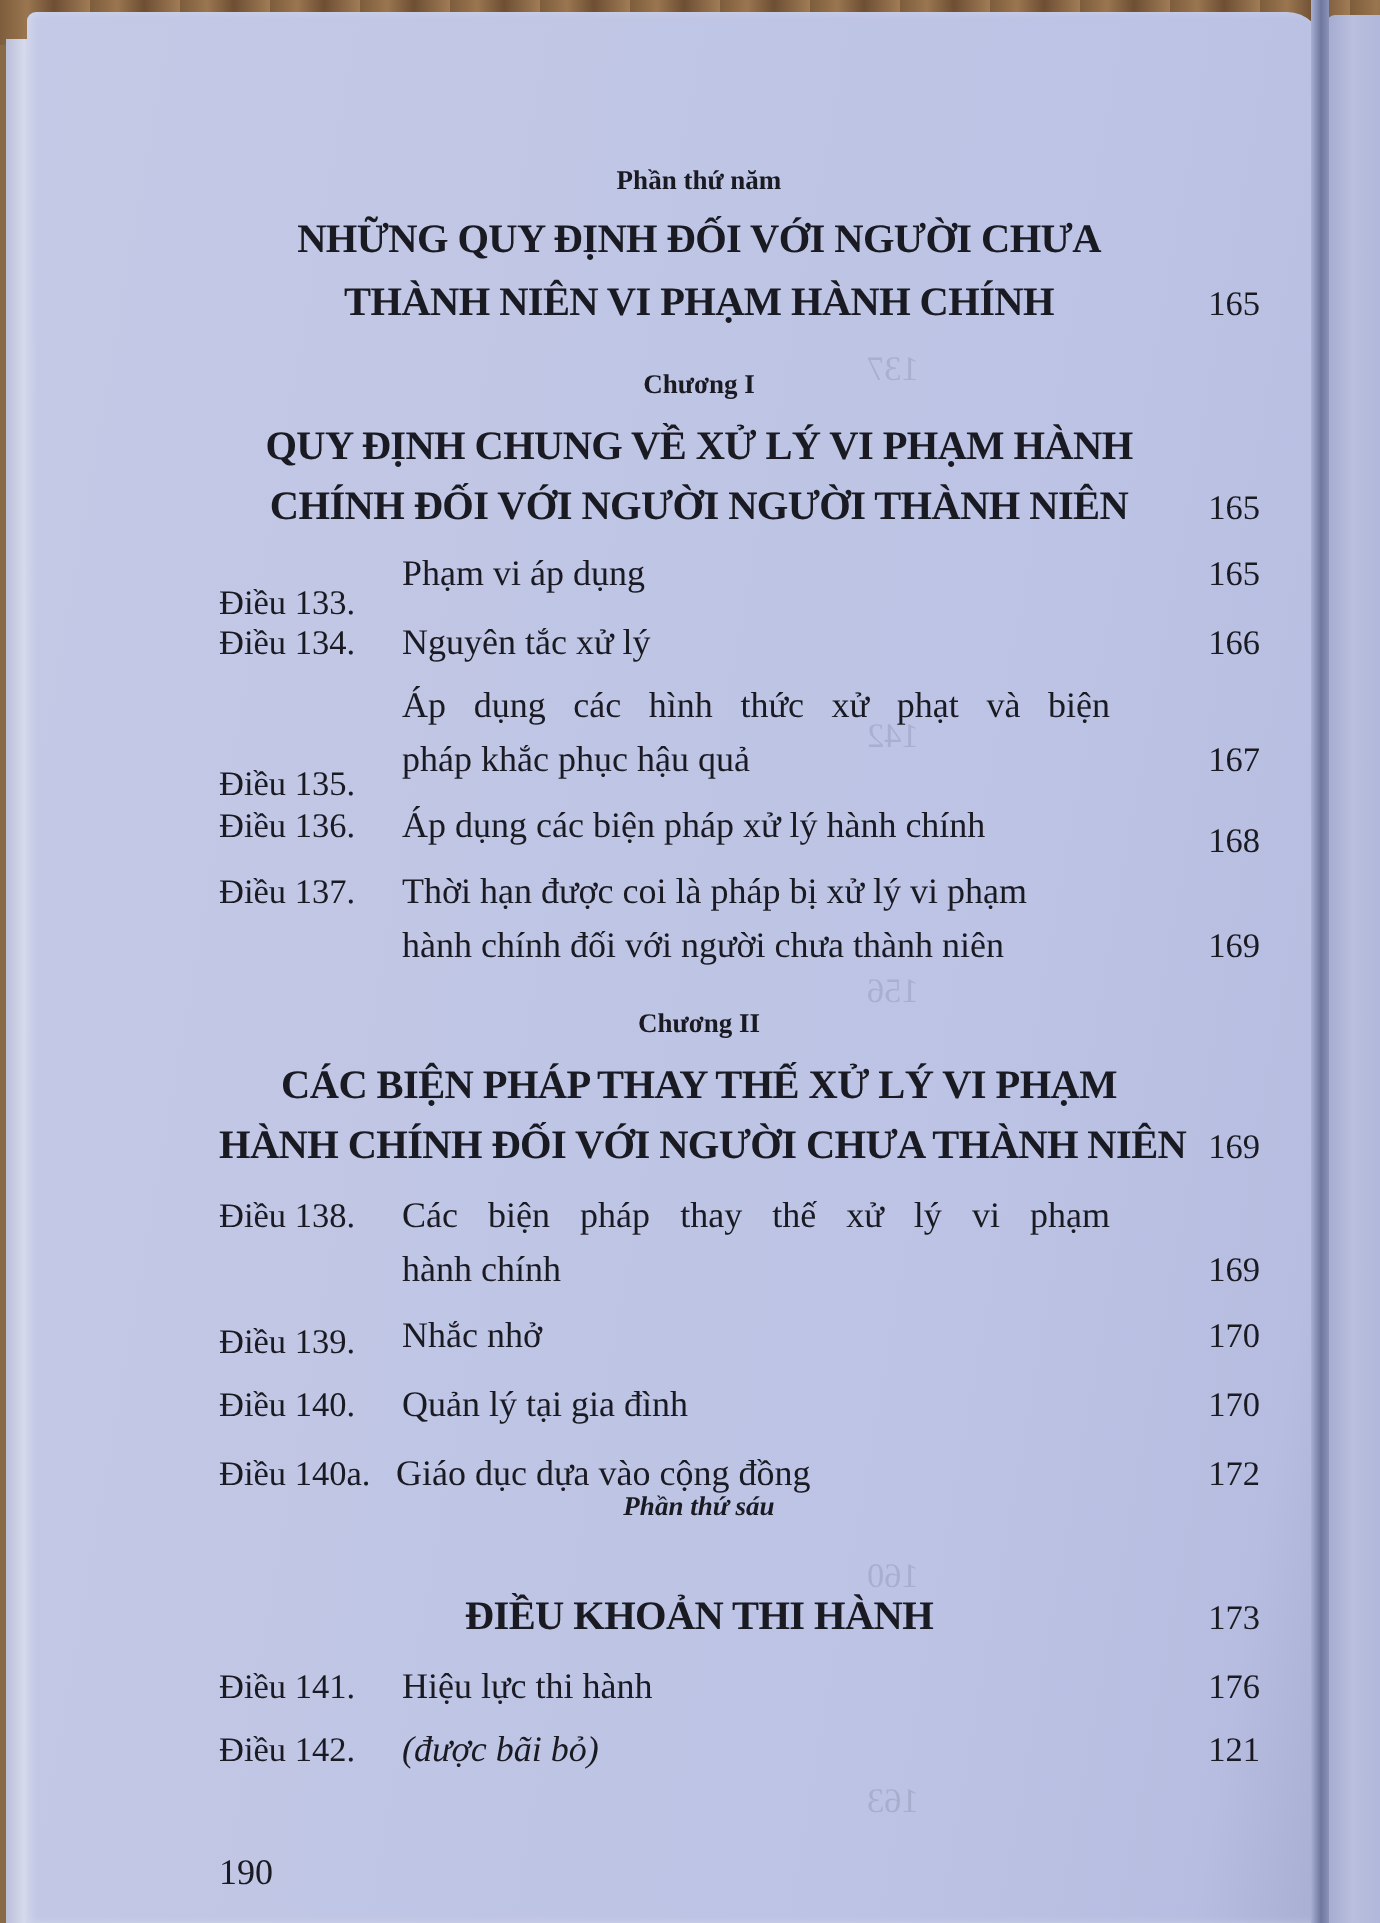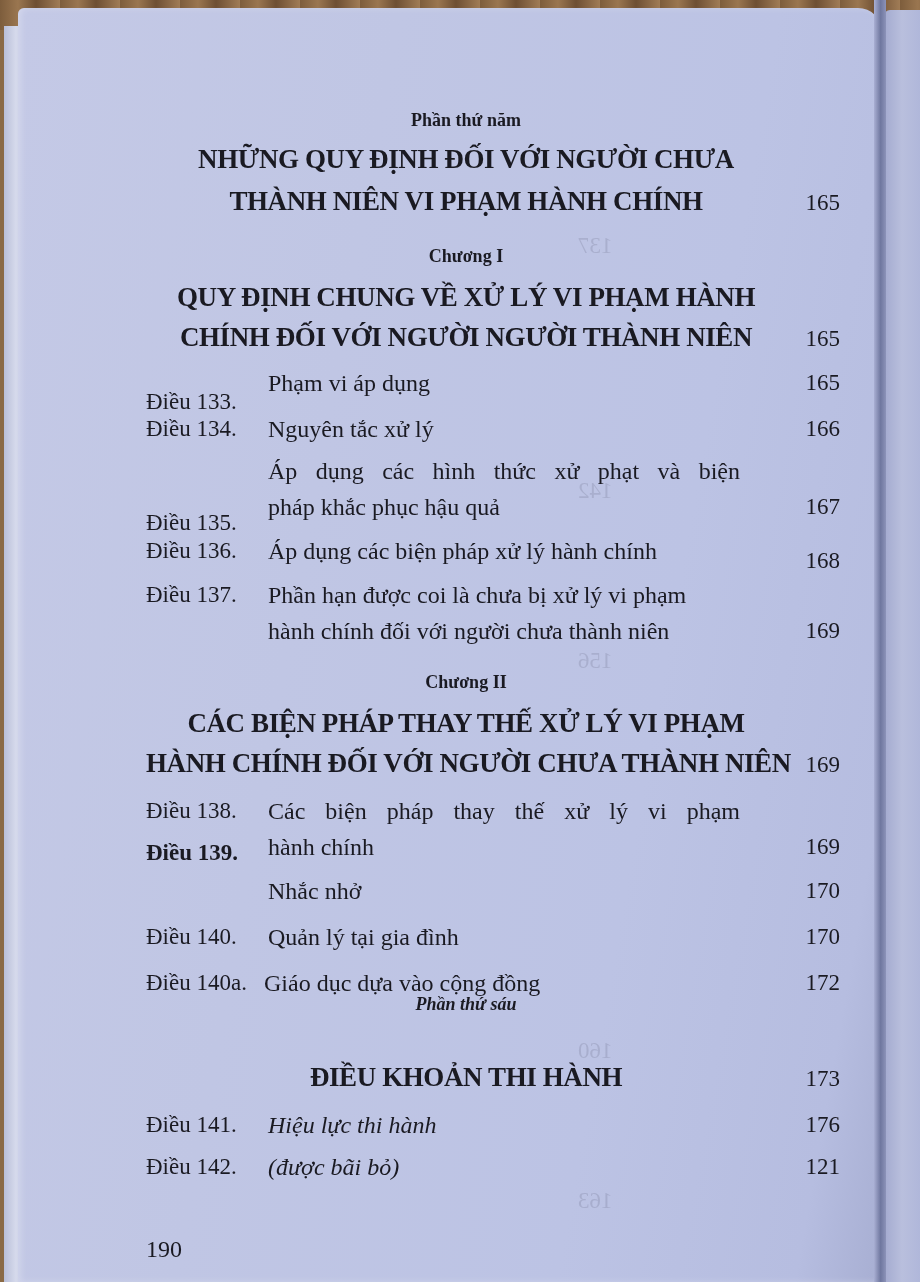--- a/index.html
+++ b/index.html
@@ -156,52 +156,52 @@
   <div class="entry-num" style="top:470px;margin-top:40px;">Điều 135.</div>
   <div class="entry-title justified" style="top:458px;">Áp dụng các hình thức xử phạt và biện</div>
   <div class="entry-title" style="top:494px;">pháp khắc phục hậu quả</div>
   <div class="pg" style="top:494px;">167</div>
 
   <div class="entry-num" style="top:538px;">Điều 136.</div>
   <div class="entry-title" style="top:538px;">Áp dụng các biện pháp xử lý hành chính</div>
   <div class="pg" style="top:538px;margin-top:10px;">168</div>
 
   <div class="entry-num" style="top:582px;">Điều 137.</div>
-  <div class="entry-title" style="top:582px;">Phần hạn được coi là chưa bị xử lý vi phạm</div>
+  <div class="entry-title" style="top:582px;">Thời hạn được coi là pháp bị xử lý vi phạm</div>
   <div class="entry-title" style="top:618px;">hành chính đối với người chưa thành niên</div>
   <div class="pg" style="top:618px;">169</div>
 
   <div class="heading sub" style="top:672px;">Chương II</div>
   <div class="heading big" style="top:708px;">CÁC BIỆN PHÁP THAY THẾ XỬ LÝ VI PHẠM</div>
   <div class="heading big" style="top:748px;">HÀNH CHÍNH ĐỐI VỚI NGƯỜI CHƯA THÀNH NIÊN</div>
   <div class="pg" style="top:752px;">169</div>
 
   <div class="entry-num" style="top:798px;">Điều 138.</div>
   <div class="entry-title justified" style="top:798px;">Các biện pháp thay thế xử lý vi phạm</div>
   <div class="entry-title" style="top:834px;text-align:right;">hành chính</div>
   <div class="pg" style="top:834px;">169</div>
 
-  <div class="entry-num" style="top:840px;font-weight:bold;">Điều 139.</div>
+  <div class="entry-num" style="top:882px;">Điều 139.</div>
   <div class="entry-title" style="top:878px;">Nhắc nhở</div>
   <div class="pg" style="top:878px;">170</div>
 
   <div class="entry-num" style="top:924px;">Điều 140.</div>
   <div class="entry-title" style="top:924px;">Quản lý tại gia đình</div>
   <div class="pg" style="top:924px;">170</div>
 
   <div class="entry-num" style="top:970px;">Điều 140a.</div>
   <div class="entry-title" style="top:970px; left:118px;">Giáo dục dựa vào cộng đồng</div>
   <div class="pg" style="top:970px;">172</div>
 
   <div class="heading sub" style="top:994px;font-style:italic;">Phần thứ sáu</div>
   <div class="heading big" style="top:1062px;">ĐIỀU KHOẢN THI HÀNH</div>
   <div class="pg" style="top:1066px;">173</div>
 
   <div class="entry-num" style="top:1112px;">Điều 141.</div>
-  <div class="entry-title" style="top:1112px;font-style:italic;">Hiệu lực thi hành</div>
+  <div class="entry-title" style="top:1112px;">Hiệu lực thi hành</div>
   <div class="pg" style="top:1112px;">176</div>
 
   <div class="entry-num" style="top:1154px;">Điều 142.</div>
   <div class="entry-title italic" style="top:1154px;">(được bãi bỏ)</div>
   <div class="pg" style="top:1154px;">121</div>
 </div>
 
 <div class="folio">190</div>
 
 </body></html>

